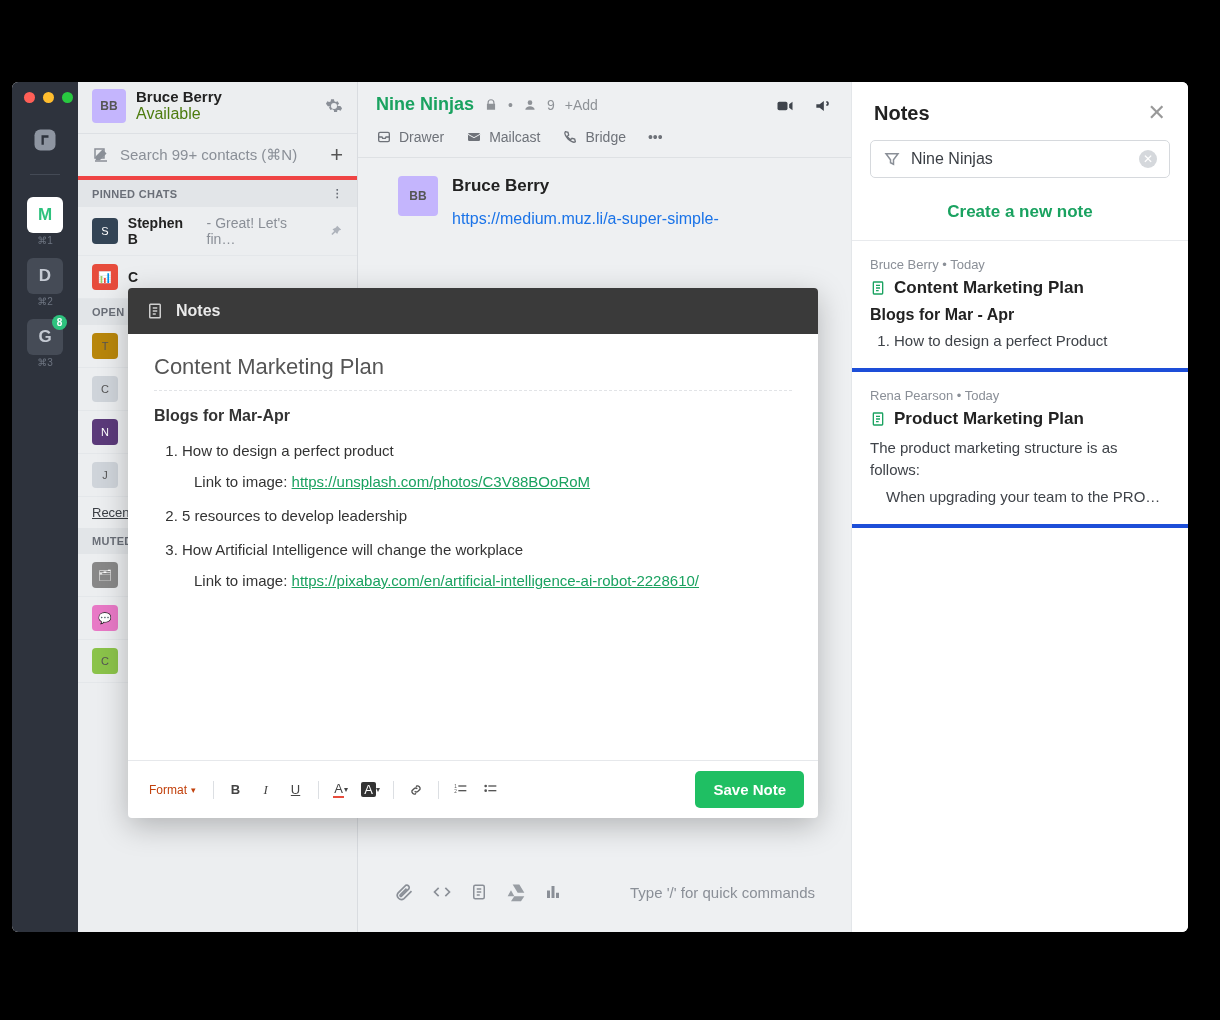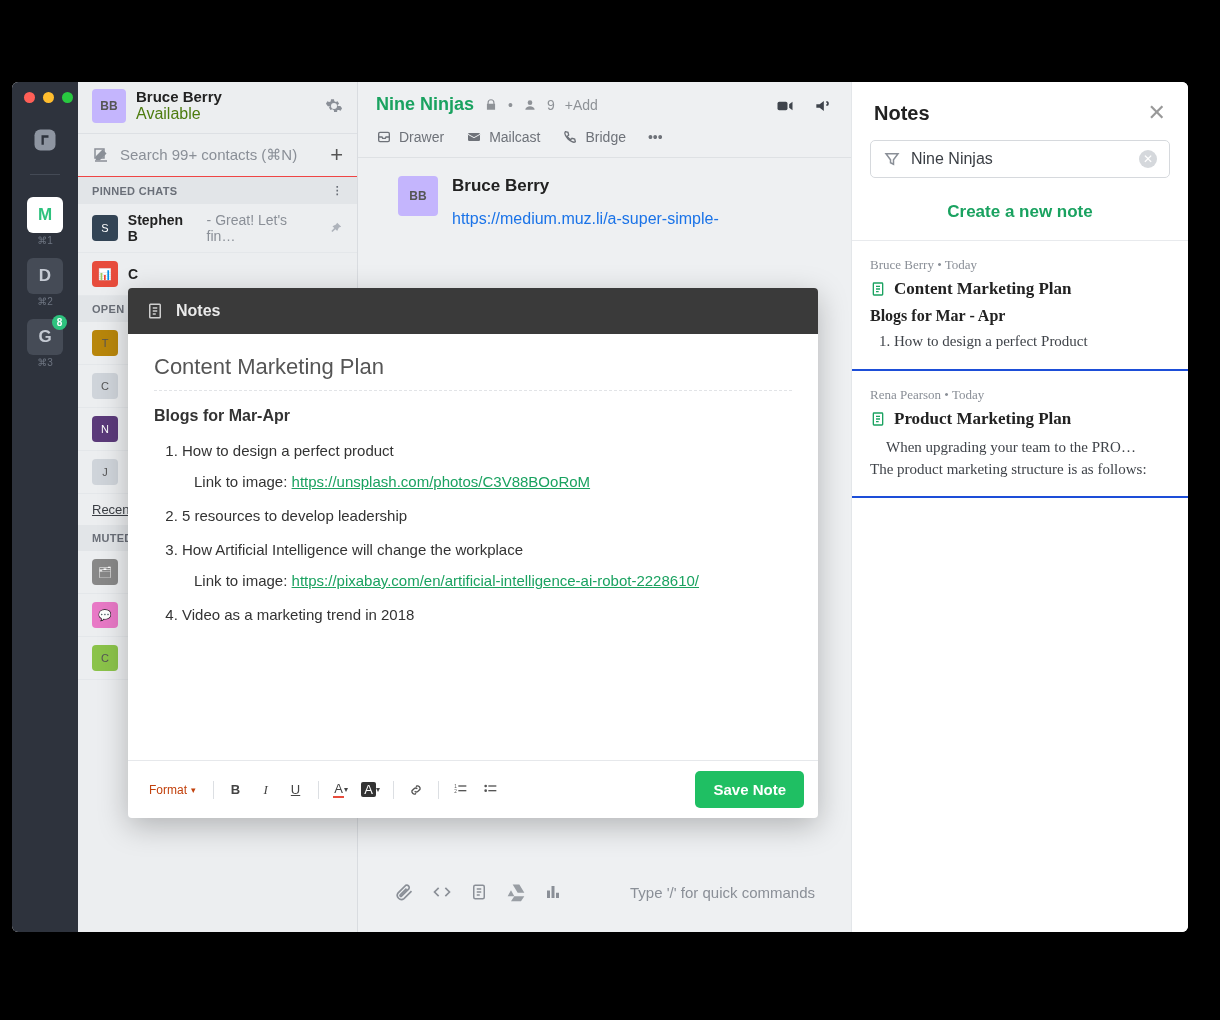--- a/index.html
+++ b/index.html
@@ -27,21 +27,21 @@
 
 .sidebar { width: 280px; background: #eceef0; border-right: 1px solid #d9dce0; display: flex; flex-direction: column; font-size: 14px; color: #3b3f45; }
 .sb-header { display: flex; align-items: center; justify-content: space-between; padding: 10px 14px; color: #666; }
 .sb-header-title { font-size: 15px; color: #777; }
 .invite-btn { font-size: 13px; color: #555; background: #e1e4e7; border: 1px solid #d0d4d9; border-radius: 4px; padding: 3px 8px; cursor: pointer; }
 .sb-user { display: flex; align-items: center; gap: 10px; padding: 6px 14px 10px; }
 .avatar { width: 34px; height: 34px; border-radius: 4px; background: #c4b5fd; display: inline-flex; align-items: center; justify-content: center; color: #555; font-weight: 600; font-size: 12px; }
 .sb-user-name { font-weight: 700; font-size: 15px; color: #222; }
 .sb-user-status { font-size: 16px; color: #4d7c0f; }
 .sb-gear { margin-left: auto; color: #8a8f97; cursor: pointer; }
-.sb-search { display: flex; align-items: center; justify-content: space-between; padding: 8px 14px; border-top: 1px solid #dde0e4; border-bottom: 1px solid #ef4444; color: #8a8f97; }
+.sb-search { display: flex; align-items: center; justify-content: space-between; padding: 8px 14px; border-top: 1px solid #dde0e4; border-bottom: 4px solid #ef4444; color: #8a8f97; }
 .sb-search-left { display: flex; align-items: center; gap: 10px; }
 .sb-section-h { background: #e2e5e8; color: #6a6f78; font-size: 11px; font-weight: 700; letter-spacing: .3px; padding: 7px 14px; display: flex; align-items: center; justify-content: space-between; }
 .sb-row { display: flex; align-items: center; gap: 10px; padding: 8px 14px; border-bottom: 1px solid #e4e7ea; }
 .sb-avatar-sm { width: 26px; height: 26px; border-radius: 4px; background: #cfd4da; display: inline-flex; align-items: center; justify-content: center; font-size: 11px; color: #555; }
 .sb-row .name { font-weight: 700; color: #222; }
 .sb-row .preview { color: #8a8f97; }
 .sb-pin { margin-left: auto; color: #aeb3bb; }
 .sb-link { padding: 8px 14px; color: #3b3f45; text-decoration: underline; font-size: 13px; }
 
 
@@ -63,21 +63,21 @@
 .composer .hint { margin-left: auto; font-size: 15px; }
 
 
 .notes-panel { width: 337px; background: #fff; border-left: 1px solid #e3e6e9; display: flex; flex-direction: column; }
 .np-header { display: flex; align-items: center; justify-content: space-between; padding: 18px 22px 14px; }
 .np-title { font-weight: 700; font-size: 20px; color: #222; }
 .np-close { color: #999; font-size: 22px; cursor: pointer; }
 .np-search { margin: 0 18px 14px; display: flex; align-items: center; gap: 10px; border: 1px solid #d6d9dd; border-radius: 5px; padding: 9px 12px; color: #3a3e44; font-size: 16px; }
 .np-search .clear { margin-left: auto; width: 18px; height: 18px; border-radius: 50%; background: #d5d8dc; color: #fff; display: flex; align-items: center; justify-content: center; font-size: 12px; cursor: pointer; }
 .np-create { text-align: center; color: #1aa260; font-weight: 700; font-size: 17px; padding: 10px 0 18px; border-bottom: 1px solid #e8eaed; cursor: pointer; }
-.np-item { padding: 16px 18px; border-bottom: 2px solid #1d4ed8; font-family: Liberation Serif, serif; }
+.np-item { padding: 16px 18px; border-bottom: 4px solid #1d4ed8; }
 .np-meta { color: #8a8f97; font-size: 13px; margin-bottom: 6px; }
 .np-row-title { display: flex; align-items: center; gap: 8px; margin-bottom: 8px; }
 .np-row-title .ico { color: #1aa260; font-size: 16px; }
 .np-row-title .t { font-weight: 700; font-size: 17px; color: #222; }
 .np-sub { font-weight: 700; font-size: 16px; color: #222; margin-bottom: 6px; }
 .np-body { color: #3f4349; font-size: 15px; line-height: 1.45; }
 .np-body ol { padding-left: 24px; }
 
 
 .note-modal { position: absolute; left: 128px; top: 288px; width: 690px; height: 530px; background: #fff; border-radius: 4px; box-shadow: 0 8px 30px rgba(0,0,0,.25); display: flex; flex-direction: column; overflow: hidden; z-index: 50; }
@@ -363,22 +363,22 @@
       <div class="np-meta">Rena Pearson • Today</div>
       <div class="np-row-title">
         <span class="ico">
             <svg width="16" height="16" viewBox="0 0 24 24" fill="none" stroke="#1aa260" stroke-width="2">
               <rect x="5" y="3" width="14" height="18" rx="1"></rect>
               <path d="M9 8h6M9 12h6M9 16h4"></path>
             </svg>
           </span>
         <span class="t">Product Marketing Plan</span>
       </div>
+      <div class="np-body">The product marketing structure is as follows:</div>
       <div class="np-body" style="padding-left:16px;margin-top:6px;">When upgrading your team to the PRO…</div>
-      <div class="np-body">The product marketing structure is as follows:</div>
     </div>
   </div>
 </div>
 
 <div class="note-modal">
   <div class="nm-header">
     <span>
         <svg width="18" height="18" viewBox="0 0 24 24" fill="none" stroke="#cfcfcf" stroke-width="2">
           <rect x="5" y="3" width="14" height="18" rx="1"></rect>
           <path d="M9 8h6M9 12h6M9 16h4"></path>
@@ -397,23 +397,20 @@
       <a class="nm-link">https://unsplash.com/photos/C3V88BOoRoM</a>
     </div>
     <ol class="nm-ol" start="2">
       <li>5 resources to develop leadership</li>
       <li>How Artificial Intelligence will change the workplace</li>
     </ol>
     <div class="nm-link-line">
       <span>Link to image:</span>
       <a class="nm-link">https://pixabay.com/en/artificial-intelligence-ai-robot-2228610/</a>
     </div>
-    <ol class="nm-ol" start="4">
-      <li>Video as a marketing trend in 2018</li>
-    </ol>
   </div>
   <div class="nm-toolbar">
     <span class="nm-format">
         <span>Format</span>
         <span style="font-size:9px;">▾</span>
       </span>
     <span class="tb-sep"></span>
     <span class="tb-btn" style="font-weight:700;">B</span>
     <span class="tb-btn" style="font-style:italic;font-family:serif;">I</span>
     <span class="tb-btn" style="text-decoration:underline;">U</span>

